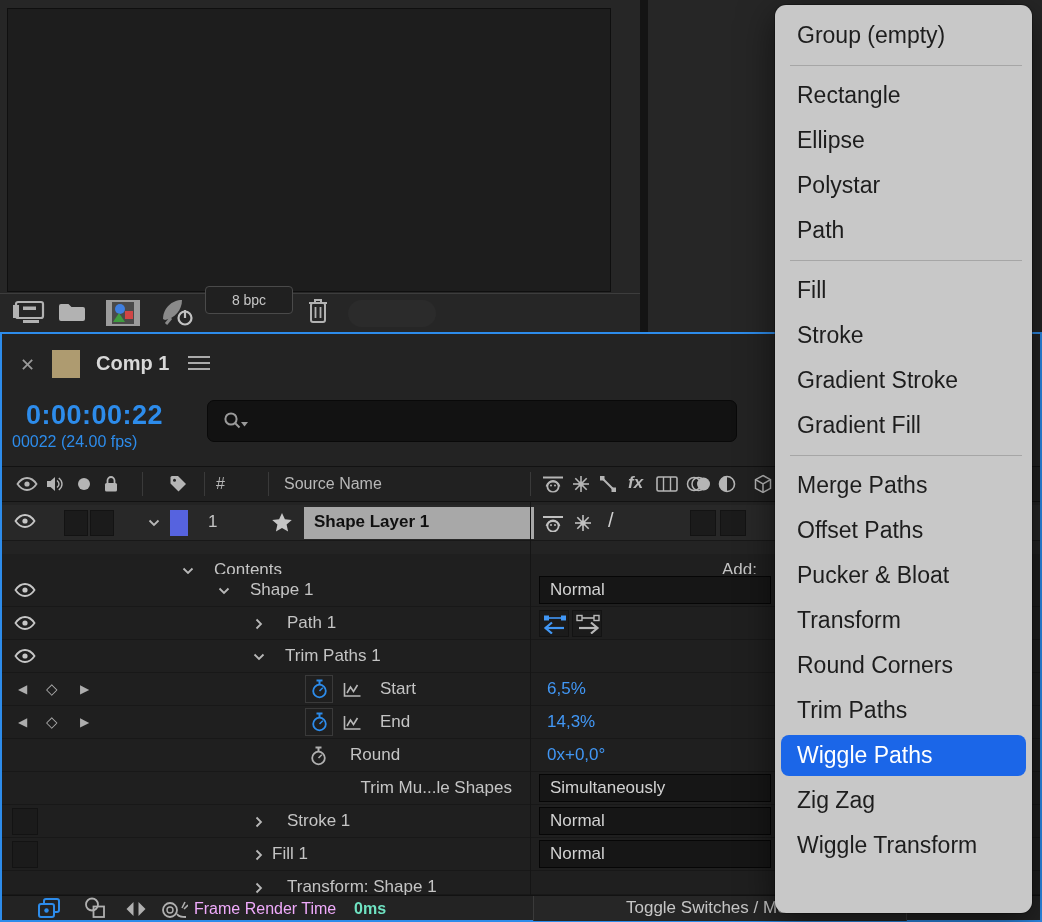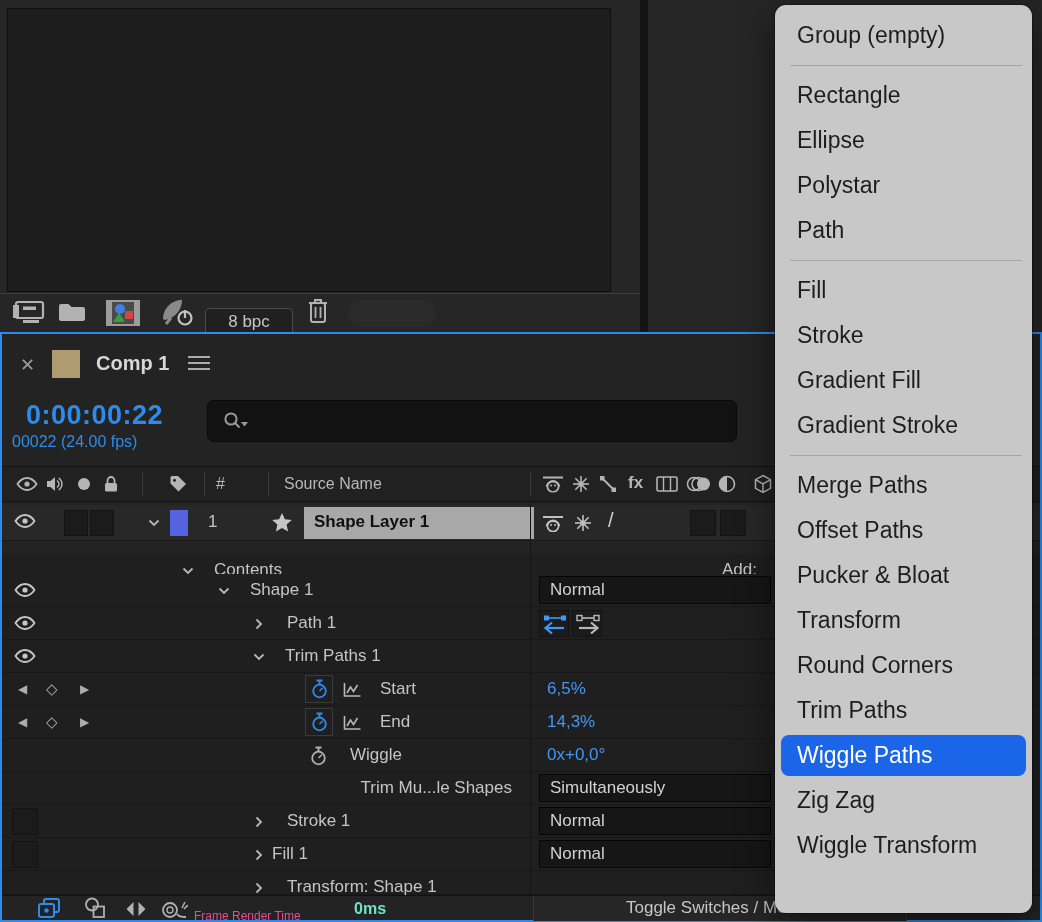--- a/index.html
+++ b/index.html
@@ -12,62 +12,62 @@
   .abs { position:absolute; }
   .ic { display:inline-block; vertical-align:middle; }
   svg { display:block; }
 
   
   #project-panel { left:0; top:0; width:640px; height:332px; background:#262626; }
   #project-content { left:7px; top:8px; width:604px; height:284px; background:#1d1d1d; border:1px solid #0f0f0f; }
   .pp-line { left:0; top:293px; width:640px; height:1px; background:#3d3d3d; }
   #panel-gap { left:640px; top:0; width:8px; height:332px; background:#141414; }
   #comp-panel { left:648px; top:0; width:394px; height:332px; background:#262626; }
-  #bpc-box { left:205px; top:308px; width:88px; height:28px; border:1px solid #4a4a4a; border-radius:4px;
-             color:#c6c6c6; font-size:17px; text-align:center; line-height:26px; background:#202020; }
+  #bpc-box { left:205px; top:286px; width:88px; height:28px; border:1px solid #4a4a4a; border-radius:4px;
+             color:#c6c6c6; font-size:14px; text-align:center; line-height:26px; background:#202020; }
   #pp-pill { left:348px; top:300px; width:88px; height:27px; border-radius:14px; background:#2b2b2b; }
 
   
   #tl { left:0; top:332px; width:1042px; height:590px; background:#232323; border:2px solid #2D8CEB; }
   #tl .in { position:absolute; }
   #tab-close { left:18px; top:20px; font-size:18px; color:#9a9a9a; }
   #tab-swatch { left:50px; top:16px; width:28px; height:28px; background:#AE9B70; }
   #tab-title { left:94px; top:18px; font-size:20px; font-weight:bold; color:#d8d8d8; }
   #tab-menu { left:186px; top:22px; width:22px; }
   #tab-menu i { display:block; height:2px; background:#ababab; margin-bottom:4px; }
   #timecode { left:24px; top:66px; font-size:27px; font-weight:bold; color:#2D8CEB; letter-spacing:.5px; }
   #frameinfo { left:10px; top:99px; font-size:16px; color:#2D8CEB; }
   #searchbox { left:205px; top:66px; width:530px; height:42px; background:#121212; border:1px solid #090909; border-radius:7px; }
   #searchbox .ic { position:absolute; left:14px; top:10px; color:#9a9a9a; }
 
   #hdr { left:0; top:132px; width:1038px; height:36px; background:#212121;
          border-top:1px solid #121212; border-bottom:1px solid #121212; }
   .hic { position:absolute; top:50%; transform:translateY(-50%); color:#b5b5b5; }
   .vline { position:absolute; top:5px; width:1px; height:24px; background:#3a3a3a; }
   .hlabel { position:absolute; top:8px; font-size:16px; color:#b8b8b8; }
-  .fx-txt { font-weight:bold; font-size:17px; }
+  .fx-txt { font-style:italic; font-weight:bold; font-size:17px; }
 
   .tl-row { position:absolute; left:0; width:1038px; height:33px; background:#1f1f1f; border-bottom:1px solid #181818; }
   .tl-row > * { position:absolute; }
   #row-layer { height:36px; background:#282828; }
   .row-label { top:6px; font-size:17px; color:#c4c4c4; white-space:nowrap; }
   .eye-btn { left:12px; top:9px; color:#c6c6c6; }
   .cell { background:#1b1b1b; border:1px solid #131313; }
   .mode-box { left:537px; top:2px; width:232px; height:28px; background:#161616; border:1px solid #060606;
               color:#d2d2d2; font-size:17px; line-height:26px; padding-left:10px; }
   .val { left:545px; top:6px; font-size:17px; color:#4197F5; }
   .kf { font-size:12px; color:#adadad; top:9px; }
   .kf.d { font-size:15px; top:7px; }
   .sw-box { left:303px; top:2px; width:28px; height:28px; border:1px solid #3a3a3a; }
   .sw-box .ic { margin:3px 0 0 5px; }
   #col-line { left:528px; top:168px; width:1px; height:393px; background:#151515; }
 
   #bottom-bar { left:0; top:561px; width:1038px; height:25px; background:#232323; border-top:1px solid #121212; }
   #bottom-bar .bic { position:absolute; top:1px; color:#b0b0b0; }
-  #frt-label { position:absolute; left:192px; top:13px; font-size:12px; color:#ec4899; }
+  #frt-label { position:absolute; left:192px; top:4px; font-size:16px; color:#f0abfc; }
   #frt-value { position:absolute; left:352px; top:4px; font-size:16px; font-weight:bold; color:#6FE3C2; }
   #toggle-btn { position:absolute; left:531px; top:0; width:374px; height:25px; border-left:1px solid #3a3a3a;
                 border-right:1px solid #3a3a3a; text-align:center; font-size:17px; color:#c6c6c6;
                 line-height:24px; overflow:hidden; white-space:nowrap; background:#262626; }
 
   
   #menu { left:775px; top:5px; width:257px; height:908px; background:#c8c8c8; border-radius:11px;
           box-shadow:0 10px 36px rgba(0,0,0,.55), 0 0 0 1px rgba(0,0,0,.25); padding-top:8px; z-index:10; }
   .mi { height:45px; line-height:45px; padding-left:22px; font-size:23px; color:#1d1d1d; white-space:nowrap; }
   .mi.hl { height:41px; line-height:41px; margin:2px 6px; padding-left:16px; border-radius:8px;
@@ -486,21 +486,21 @@
       <span class="row-label" style="left:378px">End</span>
       <span class="val">14,3%</span>
     </div>
 
     <div class="tl-row in" style="top:405px">
       <span class="ic" style="left:308px;top:7px;color:#b0b0b0">
           <svg width="17" height="20">
             <use href="#i-watch"></use>
           </svg>
         </span>
-      <span class="row-label" style="left:348px">Wiggle</span>
+      <span class="row-label" style="left:348px">Round</span>
       <span class="val">0x+0,0°</span>
     </div>
 
     <div class="tl-row in" style="top:438px">
       <span class="row-label" style="left:300px;width:210px;text-align:right">Trim Mu...le Shapes</span>
       <div class="mode-box"><span>Simultaneously</span></div>
     </div>
 
     <div class="tl-row in" style="top:471px">
       <span class="cell" style="left:10px;top:3px;width:26px;height:27px"></span>
@@ -565,22 +565,22 @@
   <div id="menu" class="abs">
     <div class="mi">Group (empty)</div>
     <div class="msep"></div>
     <div class="mi">Rectangle</div>
     <div class="mi">Ellipse</div>
     <div class="mi">Polystar</div>
     <div class="mi">Path</div>
     <div class="msep"></div>
     <div class="mi">Fill</div>
     <div class="mi">Stroke</div>
+    <div class="mi">Gradient Stroke</div>
     <div class="mi">Gradient Fill</div>
-    <div class="mi">Gradient Stroke</div>
     <div class="msep"></div>
     <div class="mi">Merge Paths</div>
     <div class="mi">Offset Paths</div>
     <div class="mi">Pucker &amp; Bloat</div>
     <div class="mi">Transform</div>
     <div class="mi">Round Corners</div>
     <div class="mi">Trim Paths</div>
     <div class="mi hl">Wiggle Paths</div>
     <div class="mi">Zig Zag</div>
     <div class="mi">Wiggle Transform</div>

